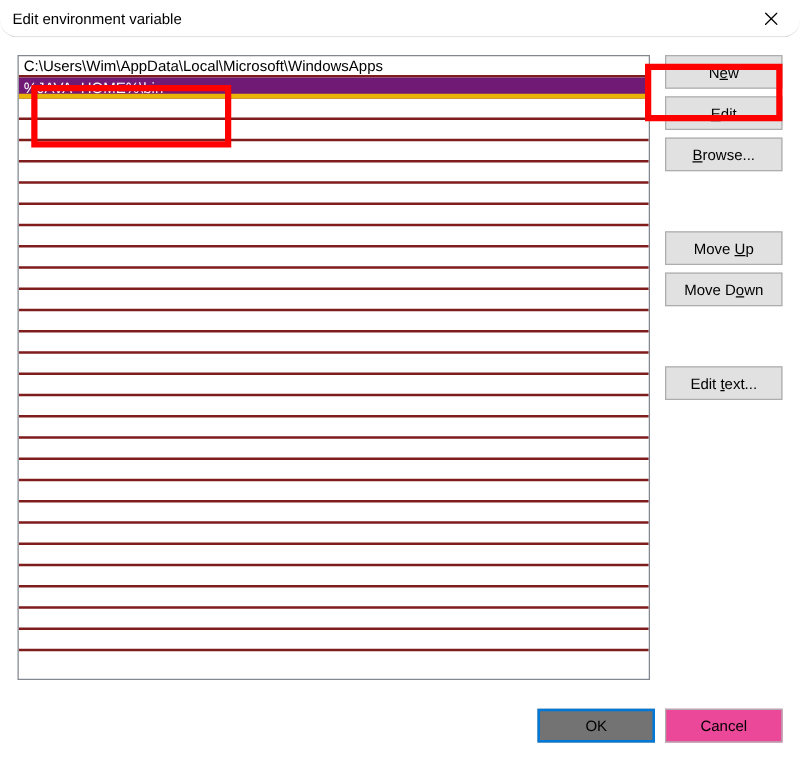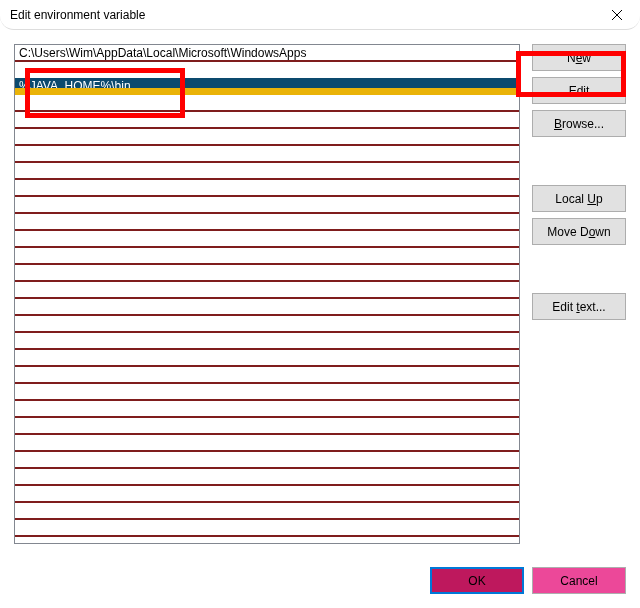--- a/index.html
+++ b/index.html
@@ -58,24 +58,23 @@
     }
     .row {
       height: 17px;
       line-height: 17px;
       padding: 0 4px;
       border-bottom: 2px solid #7f1d1d;
       white-space: nowrap;
       overflow: hidden;
     }
     .row.selected {
-      background: #0c4a6e;
+      background: #701a75;
       color: #fff;
-      border-bottom: 7px solid #eab308;
-      margin-top: 16px;
+      border-bottom: 4px solid #eab308;
     }
     .side-btns {
       width: 94px;
       display: flex;
       flex-direction: column;
       gap: 6px;
     }
     .side-btn {
       height: 27px;
       background: #e1e1e1;
@@ -97,21 +96,21 @@
       width: 94px;
       height: 27px;
       background: #ec4899;
       border: 1px solid #adadad;
       font-family: inherit;
       font-size: 12px;
       cursor: pointer;
     }
     .bbtn.primary {
       border: 2px solid #0078d7;
-      background: #be185d;
+      background: #737373;
     }
     
     .hl {
       position: absolute;
       border: 5px solid #ff0000;
       pointer-events: none;
     }
     .hl-new { top: 51px; left: 516px; width: 110px; height: 46px; }
     .hl-row { top: 68px; left: 25px; width: 160px; height: 50px; }
   </style>
@@ -158,21 +157,21 @@
       <div class="row"></div>
       <div class="row"></div>
       <div class="row"></div>
       <div class="row"></div>
     </div>
     <div class="side-btns">
       <button class="side-btn"><span>N</span><span class="u">e</span><span>w</span></button>
       <button class="side-btn"><span></span><span class="u">E</span><span>dit</span></button>
       <button class="side-btn"><span></span><span class="u">B</span><span>rowse...</span></button>
       <div class="gap"></div>
-      <button class="side-btn"><span>Local </span><span class="u">U</span><span>p</span></button>
+      <button class="side-btn"><span>Move </span><span class="u">U</span><span>p</span></button>
       <button class="side-btn"><span>Move D</span><span class="u">o</span><span>wn</span></button>
       <div class="gap"></div>
       <button class="side-btn"><span>Edit </span><span class="u">t</span><span>ext...</span></button>
     </div>
   </div>
   <div class="bottom">
     <button class="bbtn primary">OK</button>
     <button class="bbtn">Cancel</button>
   </div>
 </div>

